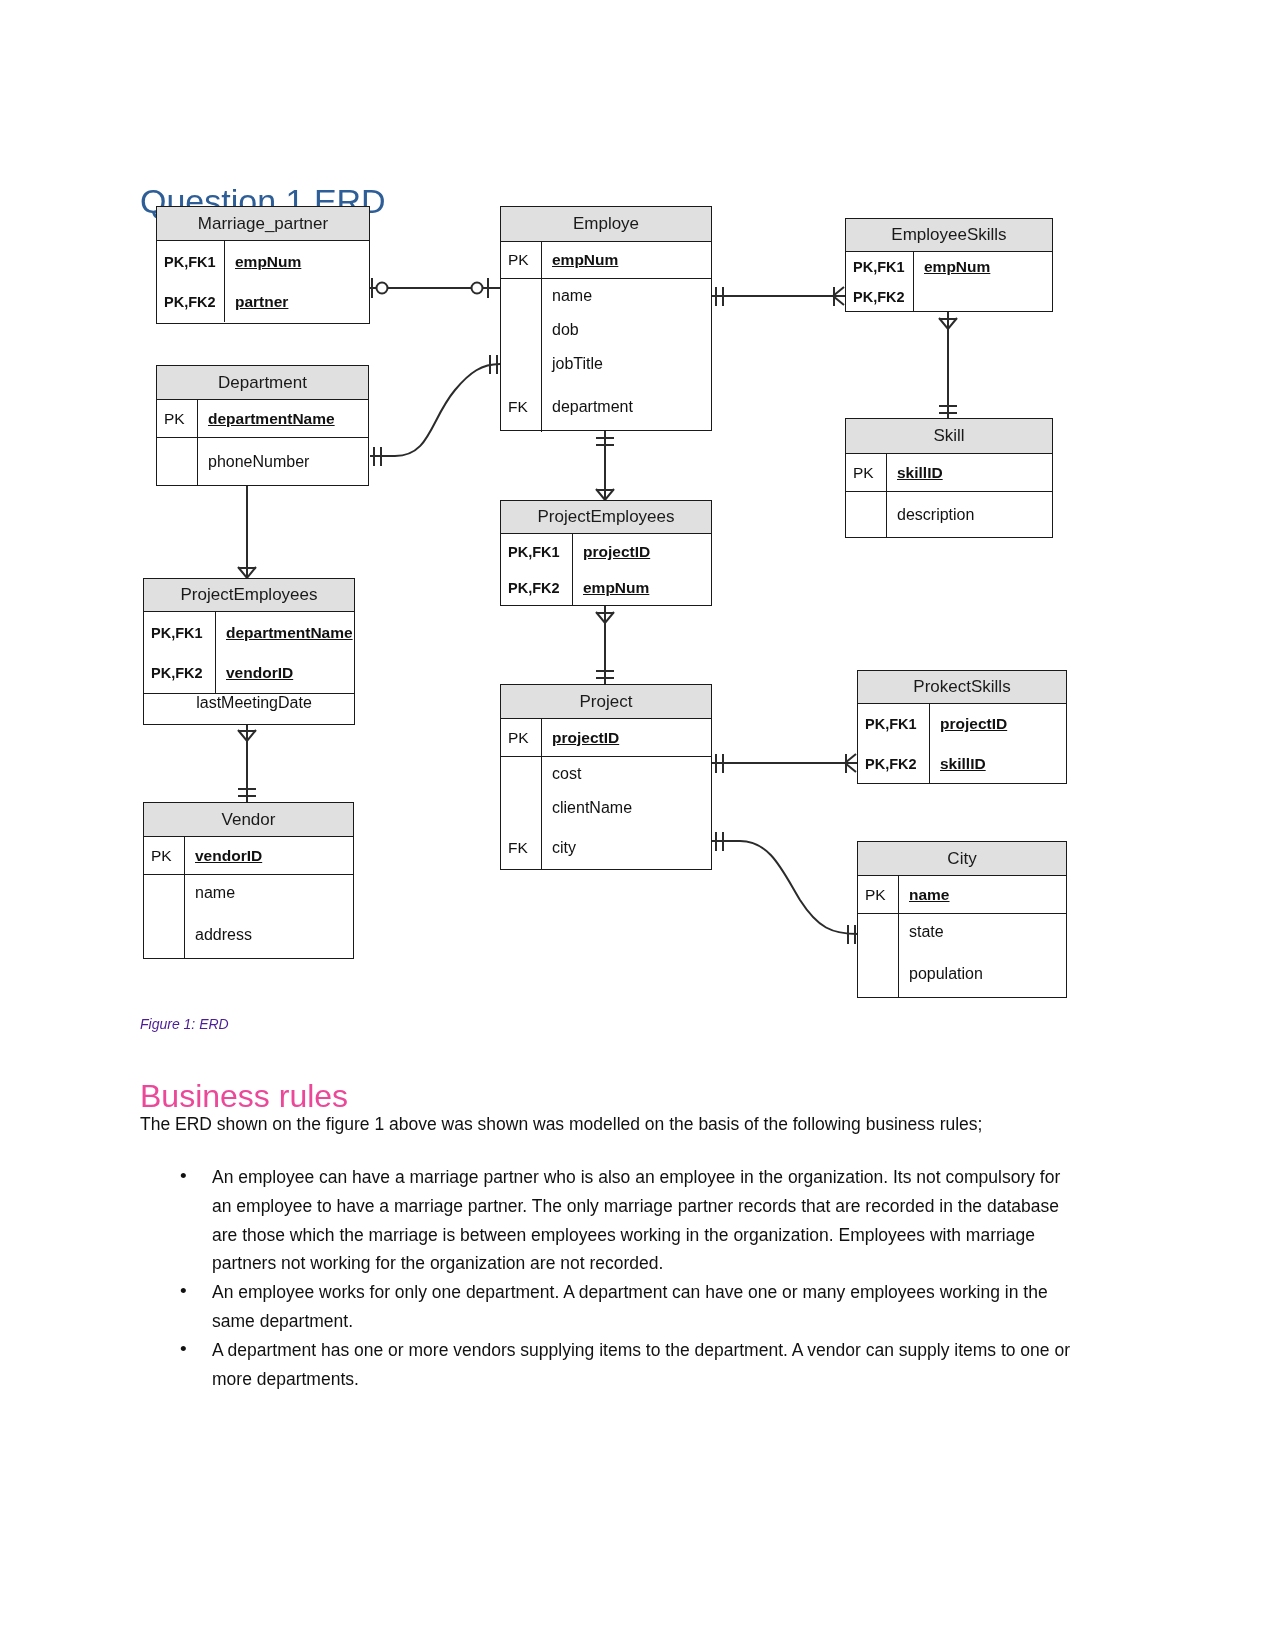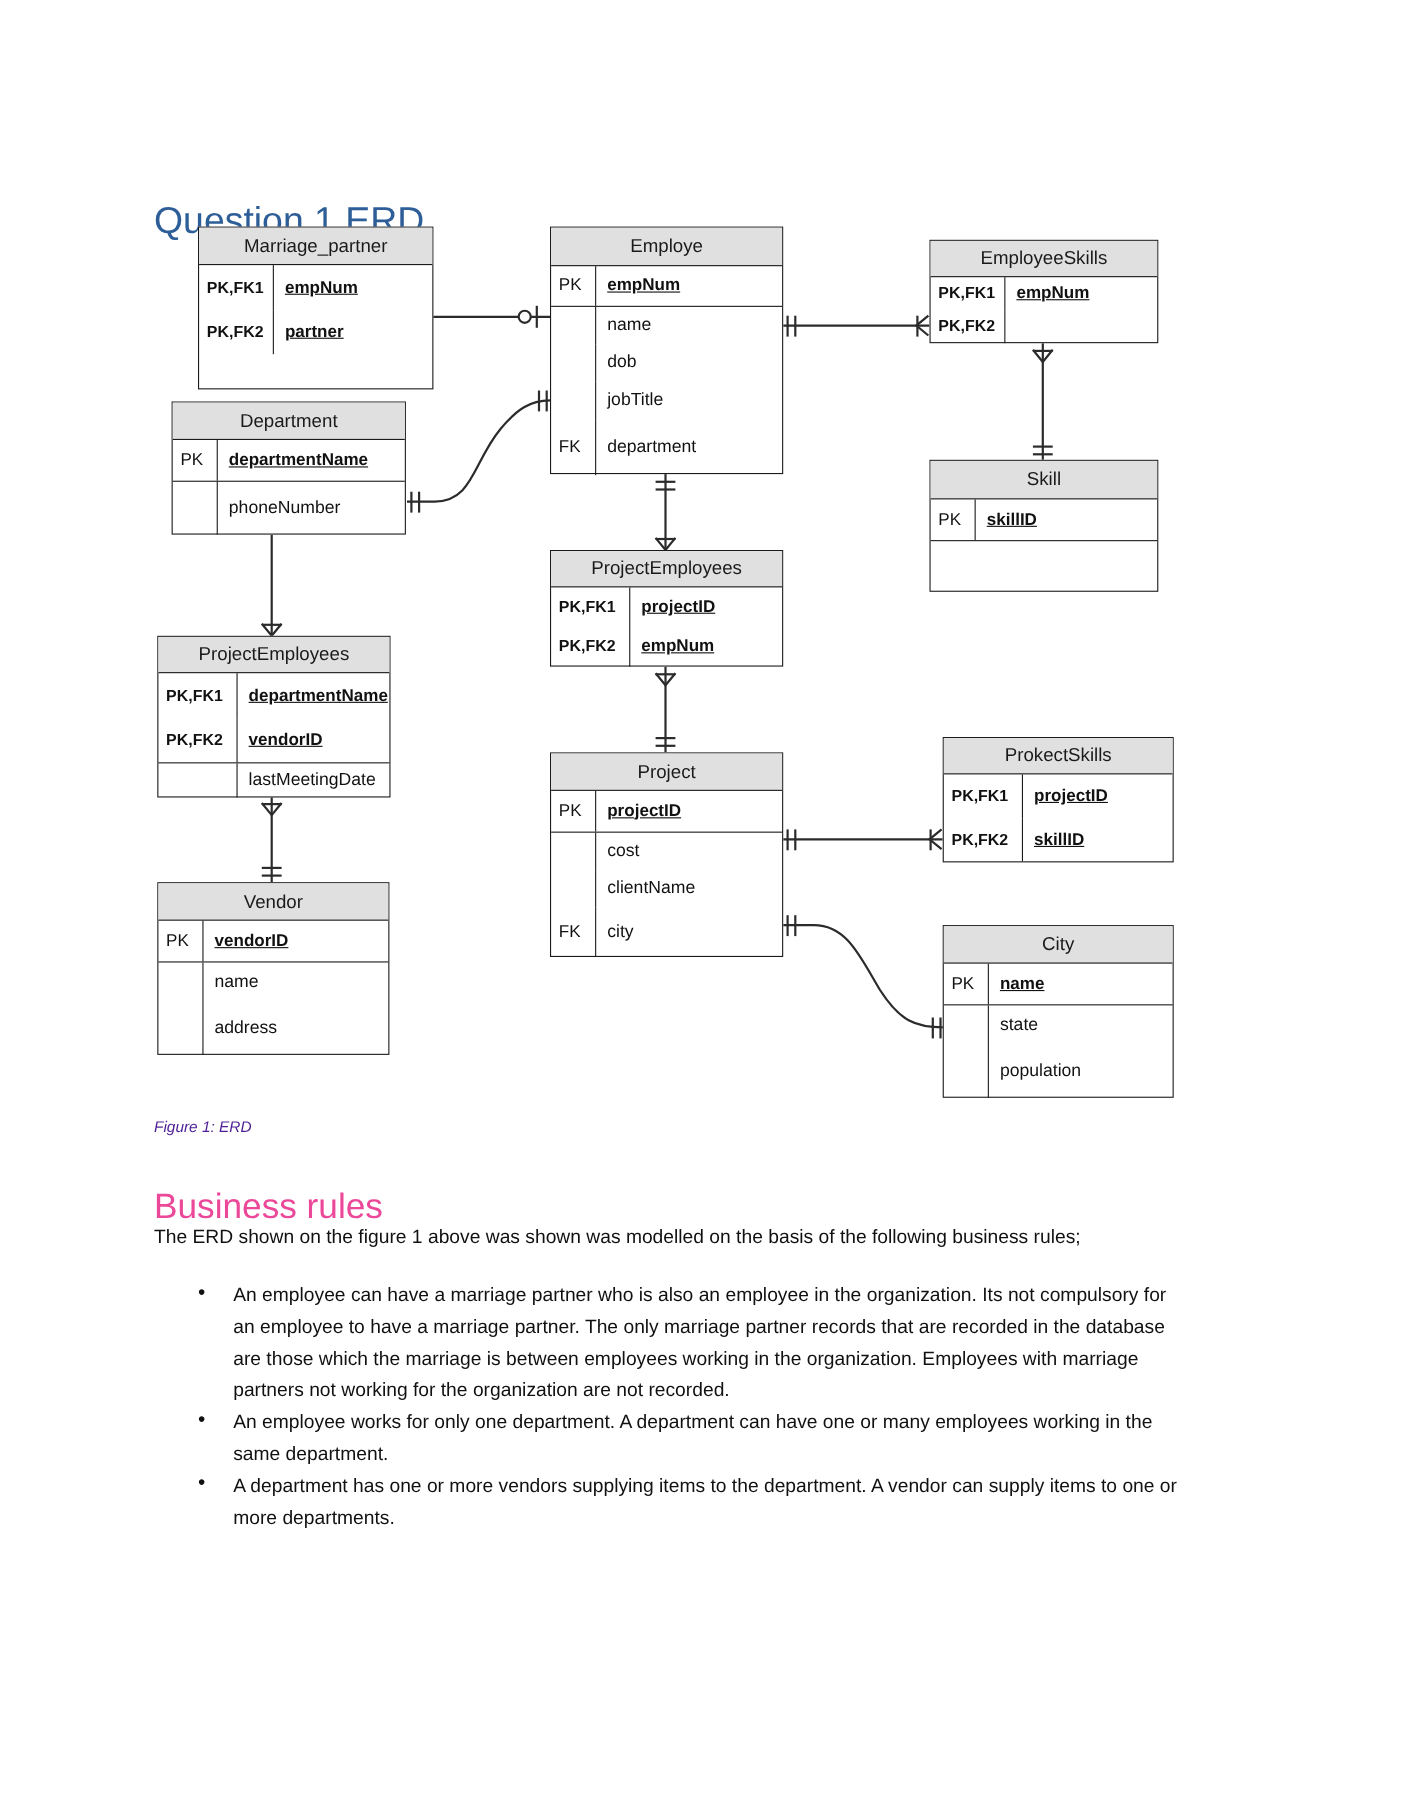--- a/index.html
+++ b/index.html
@@ -224,21 +224,21 @@
     <polyline points="856,754 845,763 856,772" stroke-width="2"></polyline>
     <line x1="846" y1="754" x2="846" y2="773" stroke-width="2"></line>
 
     <path d="M 712 841 L 740 841 C 770 841 782 870 800 900 C 818 928 832 934 858 934" stroke-width="2"></path>
     <line x1="716" y1="832" x2="716" y2="851" stroke-width="2"></line>
     <line x1="723" y1="832" x2="723" y2="851" stroke-width="2"></line>
     <line x1="848" y1="925" x2="848" y2="944" stroke-width="2"></line>
     <line x1="855" y1="925" x2="855" y2="944" stroke-width="2"></line>
   </svg>
 
-  <div class="entity" style="left:156px; top:206px; width:214px; height:148px;margin-left:24px;">
+  <div class="entity" style="left:156px; top:206px; width:214px; height:118px;">
     <div class="ent-title">Marriage_partner</div>
     <div class="ent-body">
       <div class="grp last">
         <div class="attr-row" style="height:41px;">
           <div class="attr-key" style="width:68px;">PK,FK1</div>
           <div class="attr-name pk">empNum</div>
         </div>
         <div class="attr-row" style="height:40px;">
           <div class="attr-key" style="width:68px;">PK,FK2</div>
           <div class="attr-name pk">partner</div>
@@ -313,38 +313,44 @@
 
   <div class="entity" style="left:845px; top:418px; width:208px; height:120px;">
     <div class="ent-title" style="height:34px; line-height:34px;">Skill</div>
     <div class="ent-body">
       <div class="grp">
         <div class="attr-row" style="height:37px;">
           <div class="attr-key plain" style="width:41px;">PK</div>
           <div class="attr-name pk">skillID</div>
         </div>
       </div>
+      <div class="grp last">
+        <div class="attr-row" style="height:46px;">
+          <div class="attr-key plain" style="width:41px;"></div>
+          <div class="attr-name">description</div>
+        </div>
+      </div>
     </div>
   </div>
 
   <div class="entity" style="left:143px; top:578px; width:212px; height:147px;">
     <div class="ent-title" style="height:32px; line-height:32px;">ProjectEmployees</div>
     <div class="ent-body">
       <div class="grp">
         <div class="attr-row" style="height:41px;">
           <div class="attr-key" style="width:72px;">PK,FK1</div>
           <div class="attr-name pk">departmentName</div>
         </div>
         <div class="attr-row" style="height:40px;">
           <div class="attr-key" style="width:72px;">PK,FK2</div>
           <div class="attr-name pk">vendorID</div>
         </div>
       </div>
       <div class="grp last">
-        <div class="attr-row" style="height:31px;">
+        <div class="attr-row" style="height:31px;flex-direction:column;">
           <div class="attr-key" style="width:72px;"></div>
           <div class="attr-name">lastMeetingDate</div>
         </div>
       </div>
     </div>
   </div>
 
   <div class="entity" style="left:500px; top:500px; width:212px; height:106px;">
     <div class="ent-title" style="height:32px; line-height:32px;">ProjectEmployees</div>
     <div class="ent-body">

